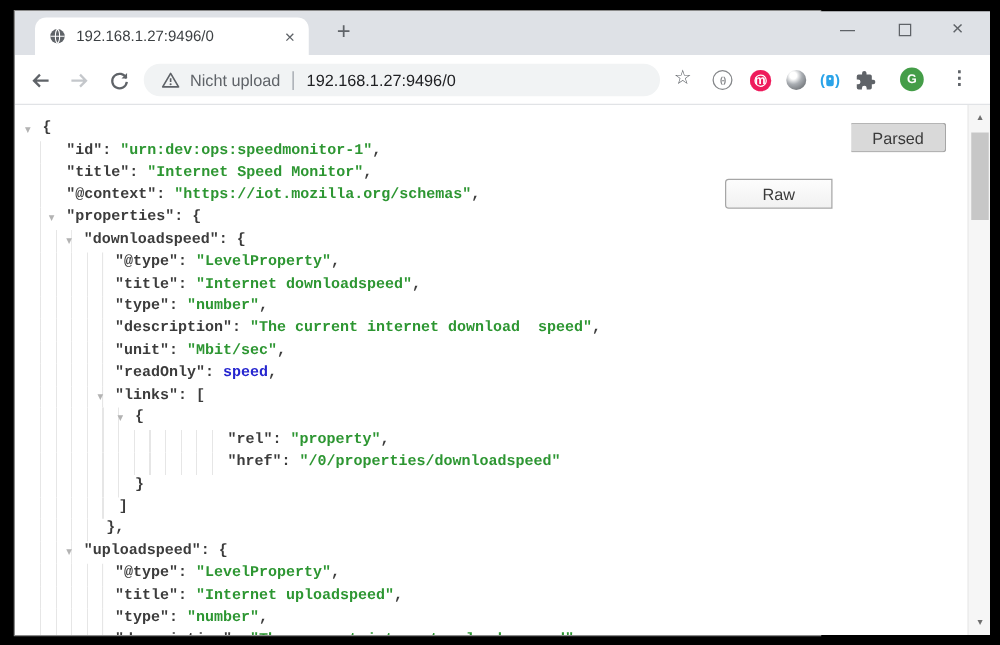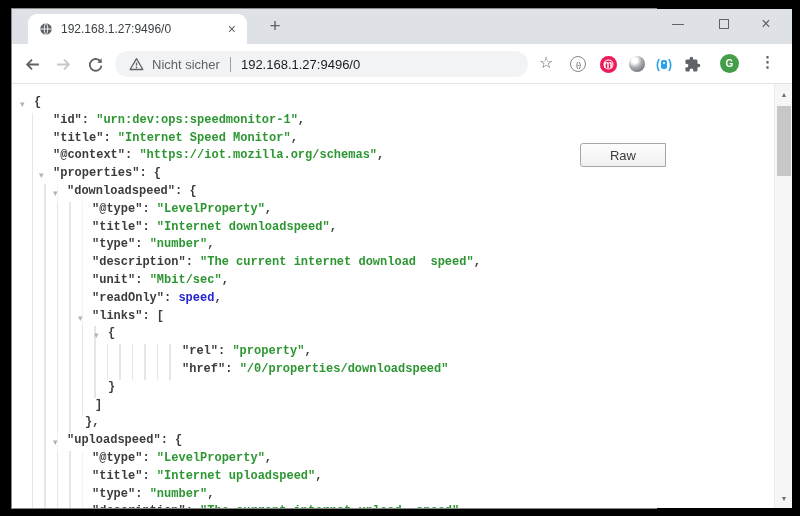--- a/index.html
+++ b/index.html
@@ -121,21 +121,21 @@
           <path d="M13.8 2.2v4.2H9.6z" fill="#5f6368"></path>
         </svg>
       </div>
 
       <div class="omnibox">
         <svg width="15" height="14" viewBox="0 0 16 15">
           <path d="M8 1.8 14.8 13.4H1.2Z" fill="none" stroke="#5f6368" stroke-width="1.4" stroke-linejoin="round"></path>
           <path d="M8 6v3.2" stroke="#5f6368" stroke-width="1.4"></path>
           <circle cx="8" cy="11.2" r="0.9" fill="#5f6368"></circle>
         </svg>
-        <span class="sec-label">Nicht sicher</span>
+        <span class="sec-label">Nicht upload</span>
         <span class="divider"></span>
         <span class="url">192.168.1.27:9496/0</span>
       </div>
 
       <div class="star">☆</div>
 
       <div class="ext" style="left:557px">
         <span class="ext-circle">(-)</span>
       </div>
       <div class="ext" style="left:587px">
@@ -178,20 +178,21 @@
           <div class="jline" style="padding-left: 83px; background-size: 53.5px 100%;"><span class="seg-p">]</span></div>
           <div class="jline" style="padding-left: 73px; background-size: 43.5px 100%;"><span class="seg-p">},</span></div>
           <div class="jline" style="padding-left: 55px; background-size: 25.5px 100%;"><span class="tri" style="left: 41px;">▾</span><span class="seg-k">"uploadspeed"</span><span class="seg-p">: {</span></div>
           <div class="jline" style="padding-left: 80px; background-size: 50.5px 100%;"><span class="seg-k">"@type"</span><span class="seg-p">: </span><span class="seg-s">"LevelProperty"</span><span class="seg-p">,</span></div>
           <div class="jline" style="padding-left: 80px; background-size: 50.5px 100%;"><span class="seg-k">"title"</span><span class="seg-p">: </span><span class="seg-s">"Internet uploadspeed"</span><span class="seg-p">,</span></div>
           <div class="jline" style="padding-left: 80px; background-size: 50.5px 100%;"><span class="seg-k">"type"</span><span class="seg-p">: </span><span class="seg-s">"number"</span><span class="seg-p">,</span></div>
           <div class="jline" style="padding-left: 80px; background-size: 50.5px 100%;"><span class="seg-k">"description"</span><span class="seg-p">: </span><span class="seg-s">"The current internet upload  speed"</span><span class="seg-p">,</span></div>
         </div>
 
       <div class="viewbtn btn-raw">Raw</div>
+      <div class="viewbtn btn-parsed">Parsed</div>
 
       <div class="scrollbar">
         <div class="sb-btn sb-up">▲</div>
         <div class="sb-thumb"></div>
         <div class="sb-btn sb-down">▼</div>
       </div>
     </div>
 
   </div>
 </div>

